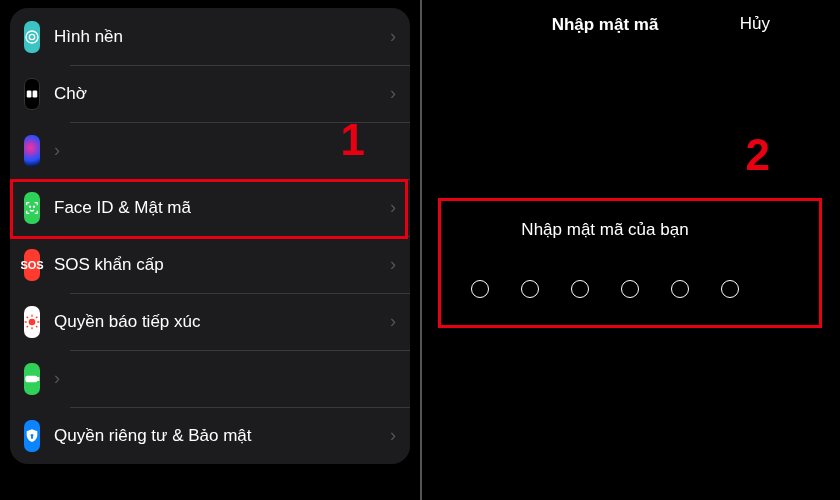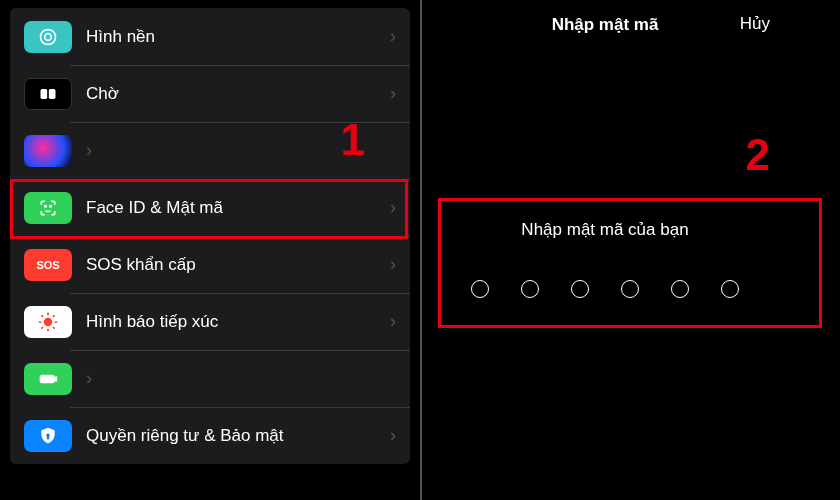--- a/index.html
+++ b/index.html
@@ -29,42 +29,42 @@
     position: absolute;
     left: 420px;
     top: 0;
     width: 2px;
     height: 500px;
     background: #555;
     z-index: 5;
   }
   .settings-list {
     background: #1c1c1e;
-    border-radius: 6px;
+    border-radius: 18px;
     overflow: hidden;
   }
   .settings-row {
     display: flex;
     align-items: center;
     height: 57px;
     padding: 0 14px;
     position: relative;
     cursor: pointer;
   }
   .settings-row + .settings-row::before {
     content: "";
     position: absolute;
     left: 60px;
     right: 0;
     top: 0;
     height: 1px;
     background: #3a3a3c;
   }
   .row-icon {
-    width: 48px;
+    width: 16px;
     height: 32px;
     border-radius: 7px;
     display: flex;
     align-items: center;
     justify-content: center;
     margin-right: 14px;
     flex-shrink: 0;
   }
   .row-label {
     flex: 1;
@@ -227,21 +227,21 @@
               <line x1="12" y1="20" x2="12" y2="23"></line>
               <line x1="1" y1="12" x2="4" y2="12"></line>
               <line x1="20" y1="12" x2="23" y2="12"></line>
               <line x1="4" y1="4" x2="6" y2="6"></line>
               <line x1="18" y1="18" x2="20" y2="20"></line>
               <line x1="4" y1="20" x2="6" y2="18"></line>
               <line x1="18" y1="6" x2="20" y2="4"></line>
             </g>
           </svg>
       </div>
-      <span class="row-label">Hình báo tiếp xúc</span>
+      <span class="row-label">Quyền báo tiếp xúc</span>
       <span class="chevron">›</span>
     </div>
 
     <div class="settings-row">
       <div class="row-icon ic-battery">
         <svg class="ic-svg" viewBox="0 0 24 24" fill="none" stroke="#fff" stroke-width="2">
             <rect x="3" y="8" width="16" height="8" rx="2" fill="#fff"></rect>
             <rect x="20" y="10" width="2" height="4" fill="#fff"></rect>
           </svg>
       </div>

